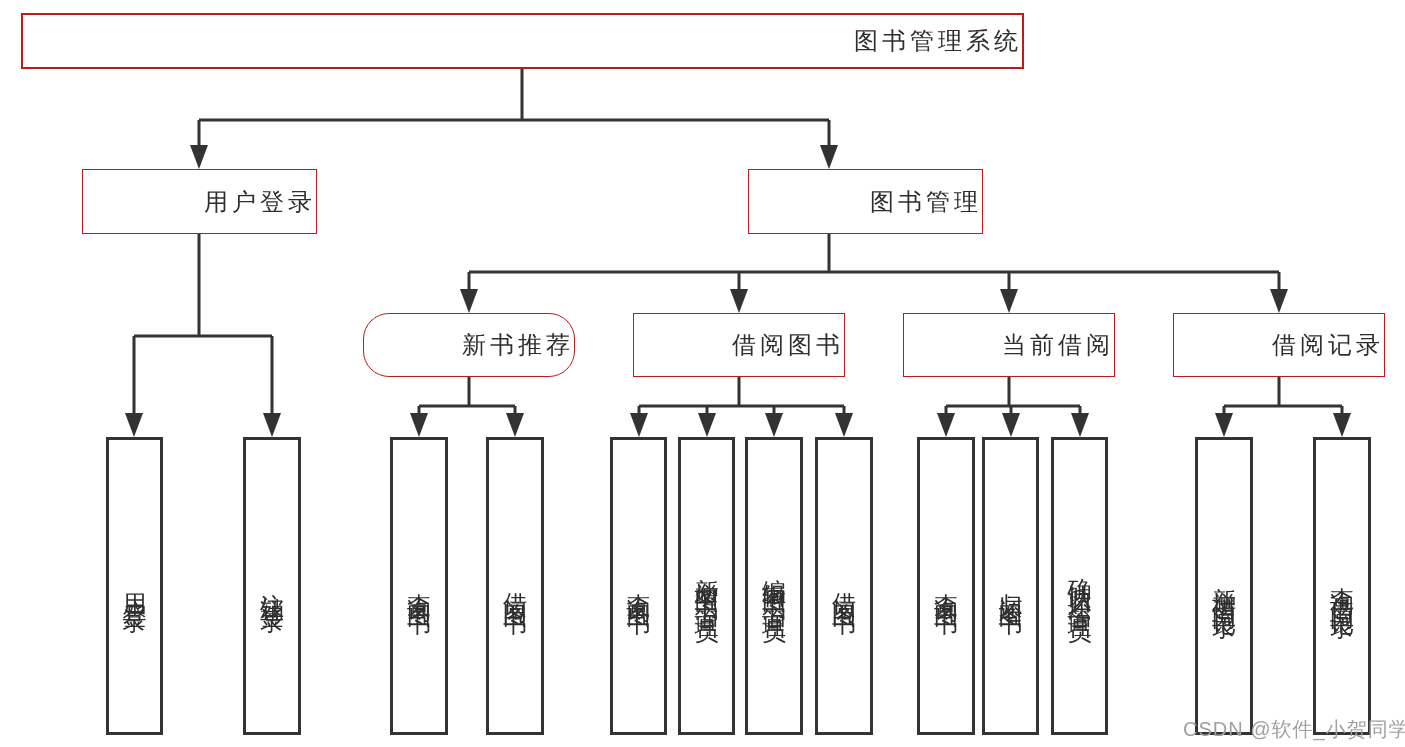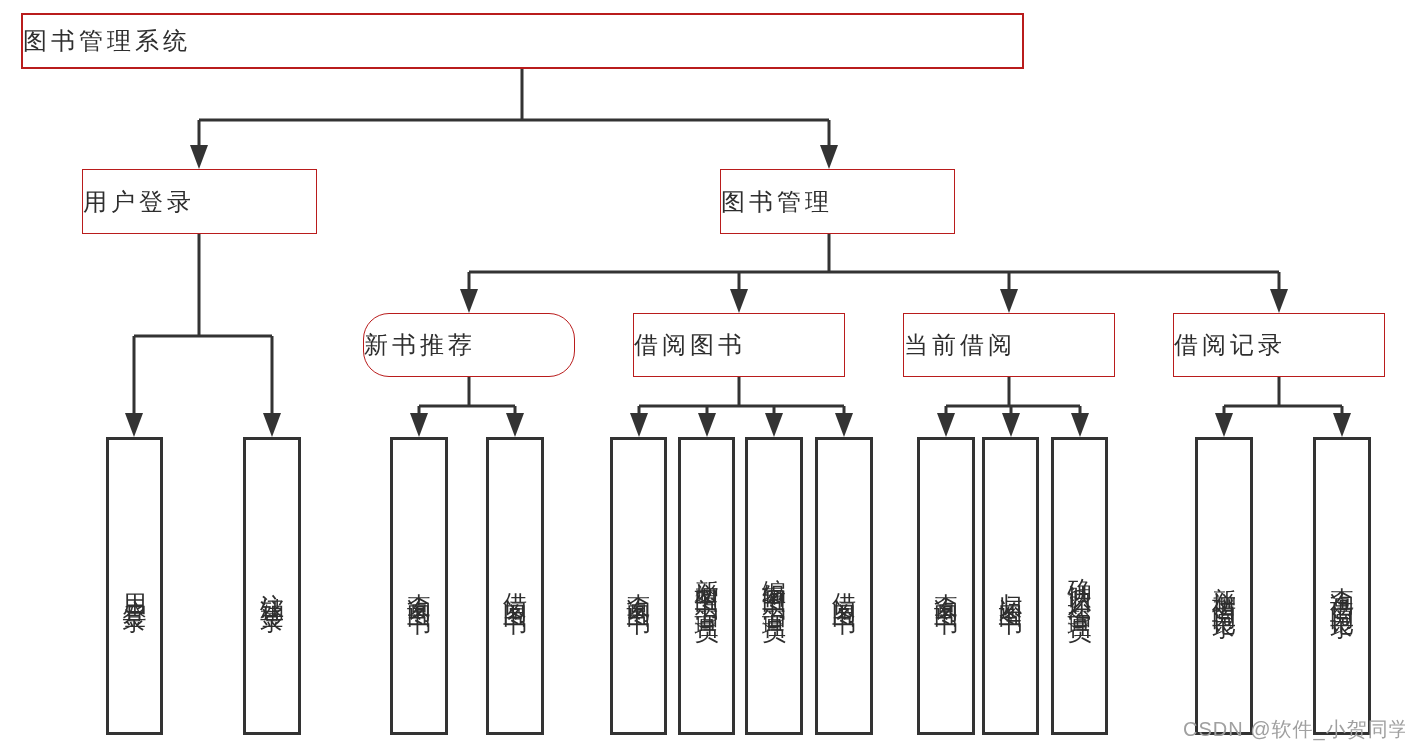--- a/index.html
+++ b/index.html
@@ -19,21 +19,21 @@
   }
   .connectors path { stroke: #333333; stroke-width: 3; fill: none; }
   .connectors polygon { fill: #333333; stroke: none; }
   .node {
     position: absolute;
     box-sizing: border-box;
     background: #ffffff;
     border: 1px solid #b91c1c;
     display: flex;
     align-items: center;
-    justify-content: flex-start;
+    justify-content: flex-end;
     z-index: 2;
     color: #2e2e2e;
     font-size: 24px;
     letter-spacing: 4px;
     white-space: nowrap;
   }
   .lvl2 { top: 169px; width: 235px; height: 65px; }
   .lvl3 { top: 313px; width: 212px; height: 64px; }
   .leaf {
     position: absolute;
@@ -108,21 +108,21 @@
     <polygon points="1333,413 1351,413 1342,437"></polygon>
   </svg>
 
   <div class="node" style="left:21px; top:13px; width:1003px; height:56px; border-width:2.5px;">
     <span>图书管理系统</span>
   </div>
 
   <div class="node lvl2" style="left:82px;">
     <span>用户登录</span>
   </div>
-  <div class="node lvl2" style="left:720px;">
+  <div class="node lvl2" style="left:748px;">
     <span>图书管理</span>
   </div>
 
   <div class="node lvl3" style="left:363px;border-radius:26px;">
     <span>新书推荐</span>
   </div>
   <div class="node lvl3" style="left:633px;">
     <span>借阅图书</span>
   </div>
   <div class="node lvl3" style="left:903px;">

